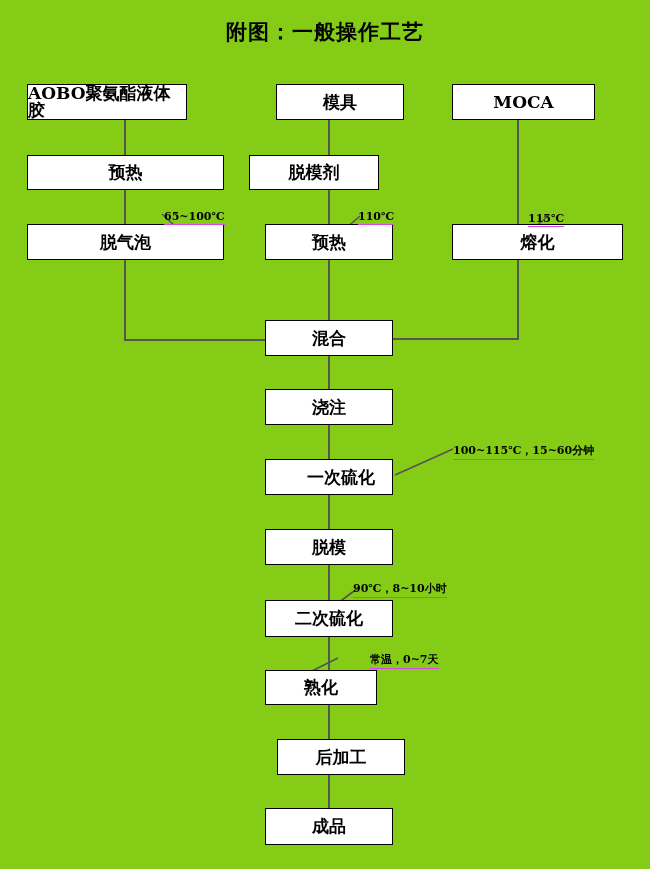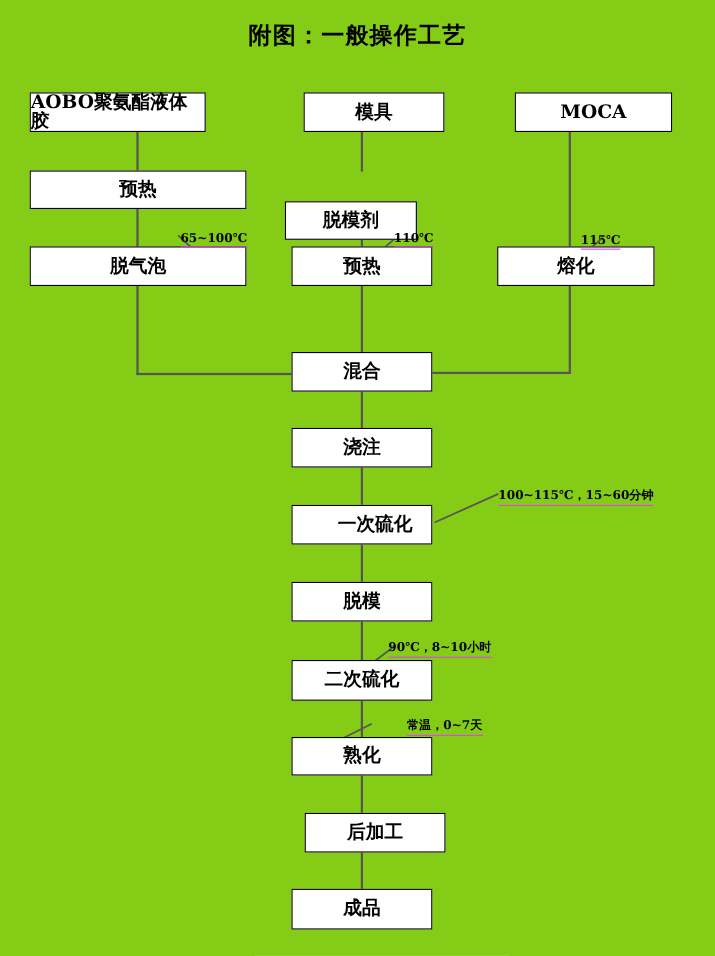--- a/index.html
+++ b/index.html
@@ -129,31 +129,31 @@
 
   <div class="note" style="left:164px; top:210px;">65~100℃</div>
   <div class="note" style="left:358px; top:210px;">110℃</div>
   <div class="note" style="left:528px; top:212px;">115℃</div>
   <div class="note" style="left:453px; top:443px;">100~115℃，15~60分钟</div>
   <div class="note" style="left:353px; top:581px;">90℃，8~10小时</div>
   <div class="note" style="left:370px; top:652px;">常温，0~7天</div>
 
   <div class="box latin" style="left:27px; top:84px; width:160px; height:36px;">AOBO聚氨酯液体胶</div>
   <div class="box" style="left:276px; top:84px; width:128px; height:36px;">模具</div>
-  <div class="box latin" style="left:452px; top:84px; width:143px; height:36px;margin-left:16px;">MOCA</div>
+  <div class="box latin" style="left:452px; top:84px; width:143px; height:36px;">MOCA</div>
 
   <div class="box" style="left:27px; top:155px; width:197px; height:35px;">预热</div>
-  <div class="box" style="left:259px; top:155px; width:120px; height:35px;margin-top:28px;">脱模剂</div>
+  <div class="box" style="left:249px; top:155px; width:130px; height:35px;">脱模剂</div>
 
   <div class="box" style="left:27px; top:224px; width:197px; height:36px;">脱气泡</div>
   <div class="box" style="left:265px; top:224px; width:128px; height:36px;">预热</div>
-  <div class="box" style="left:452px; top:224px; width:143px; height:36px;">熔化</div>
+  <div class="box" style="left:452px; top:224px; width:171px; height:36px;">熔化</div>
 
   <div class="box" style="left:265px; top:320px; width:128px; height:36px;">混合</div>
   <div class="box" style="left:265px; top:389px; width:128px; height:36px;">浇注</div>
   <div class="box" style="left:265px; top:459px; width:128px; height:36px;padding-left:24px;">一次硫化</div>
   <div class="box" style="left:265px; top:529px; width:128px; height:36px;">脱模</div>
   <div class="box" style="left:265px; top:600px; width:128px; height:37px;">二次硫化</div>
-  <div class="box" style="left:265px; top:670px; width:128px; height:35px;">熟化</div>
+  <div class="box" style="left:265px; top:670px; width:112px; height:35px;">熟化</div>
   <div class="box" style="left:265px; top:739px; width:128px; height:36px;margin-left:12px;">后加工</div>
   <div class="box" style="left:265px; top:808px; width:128px; height:37px;">成品</div>
 
 </div>
 
 </body></html>

